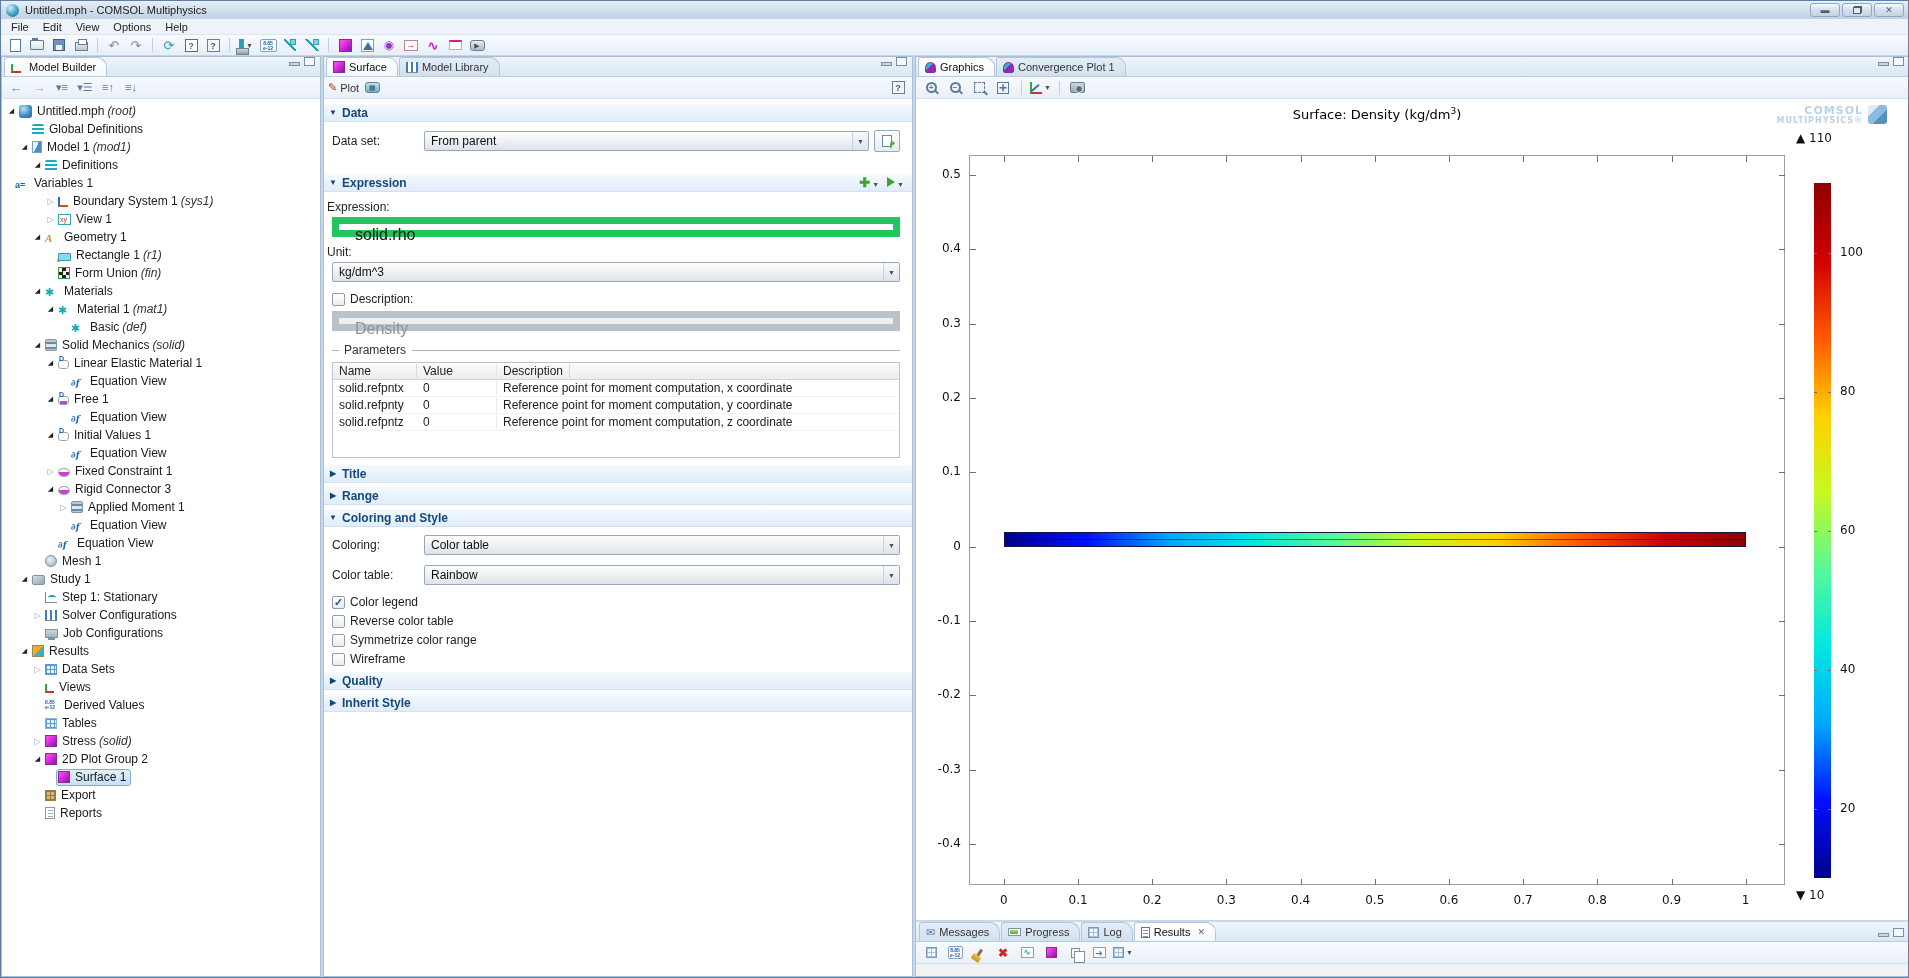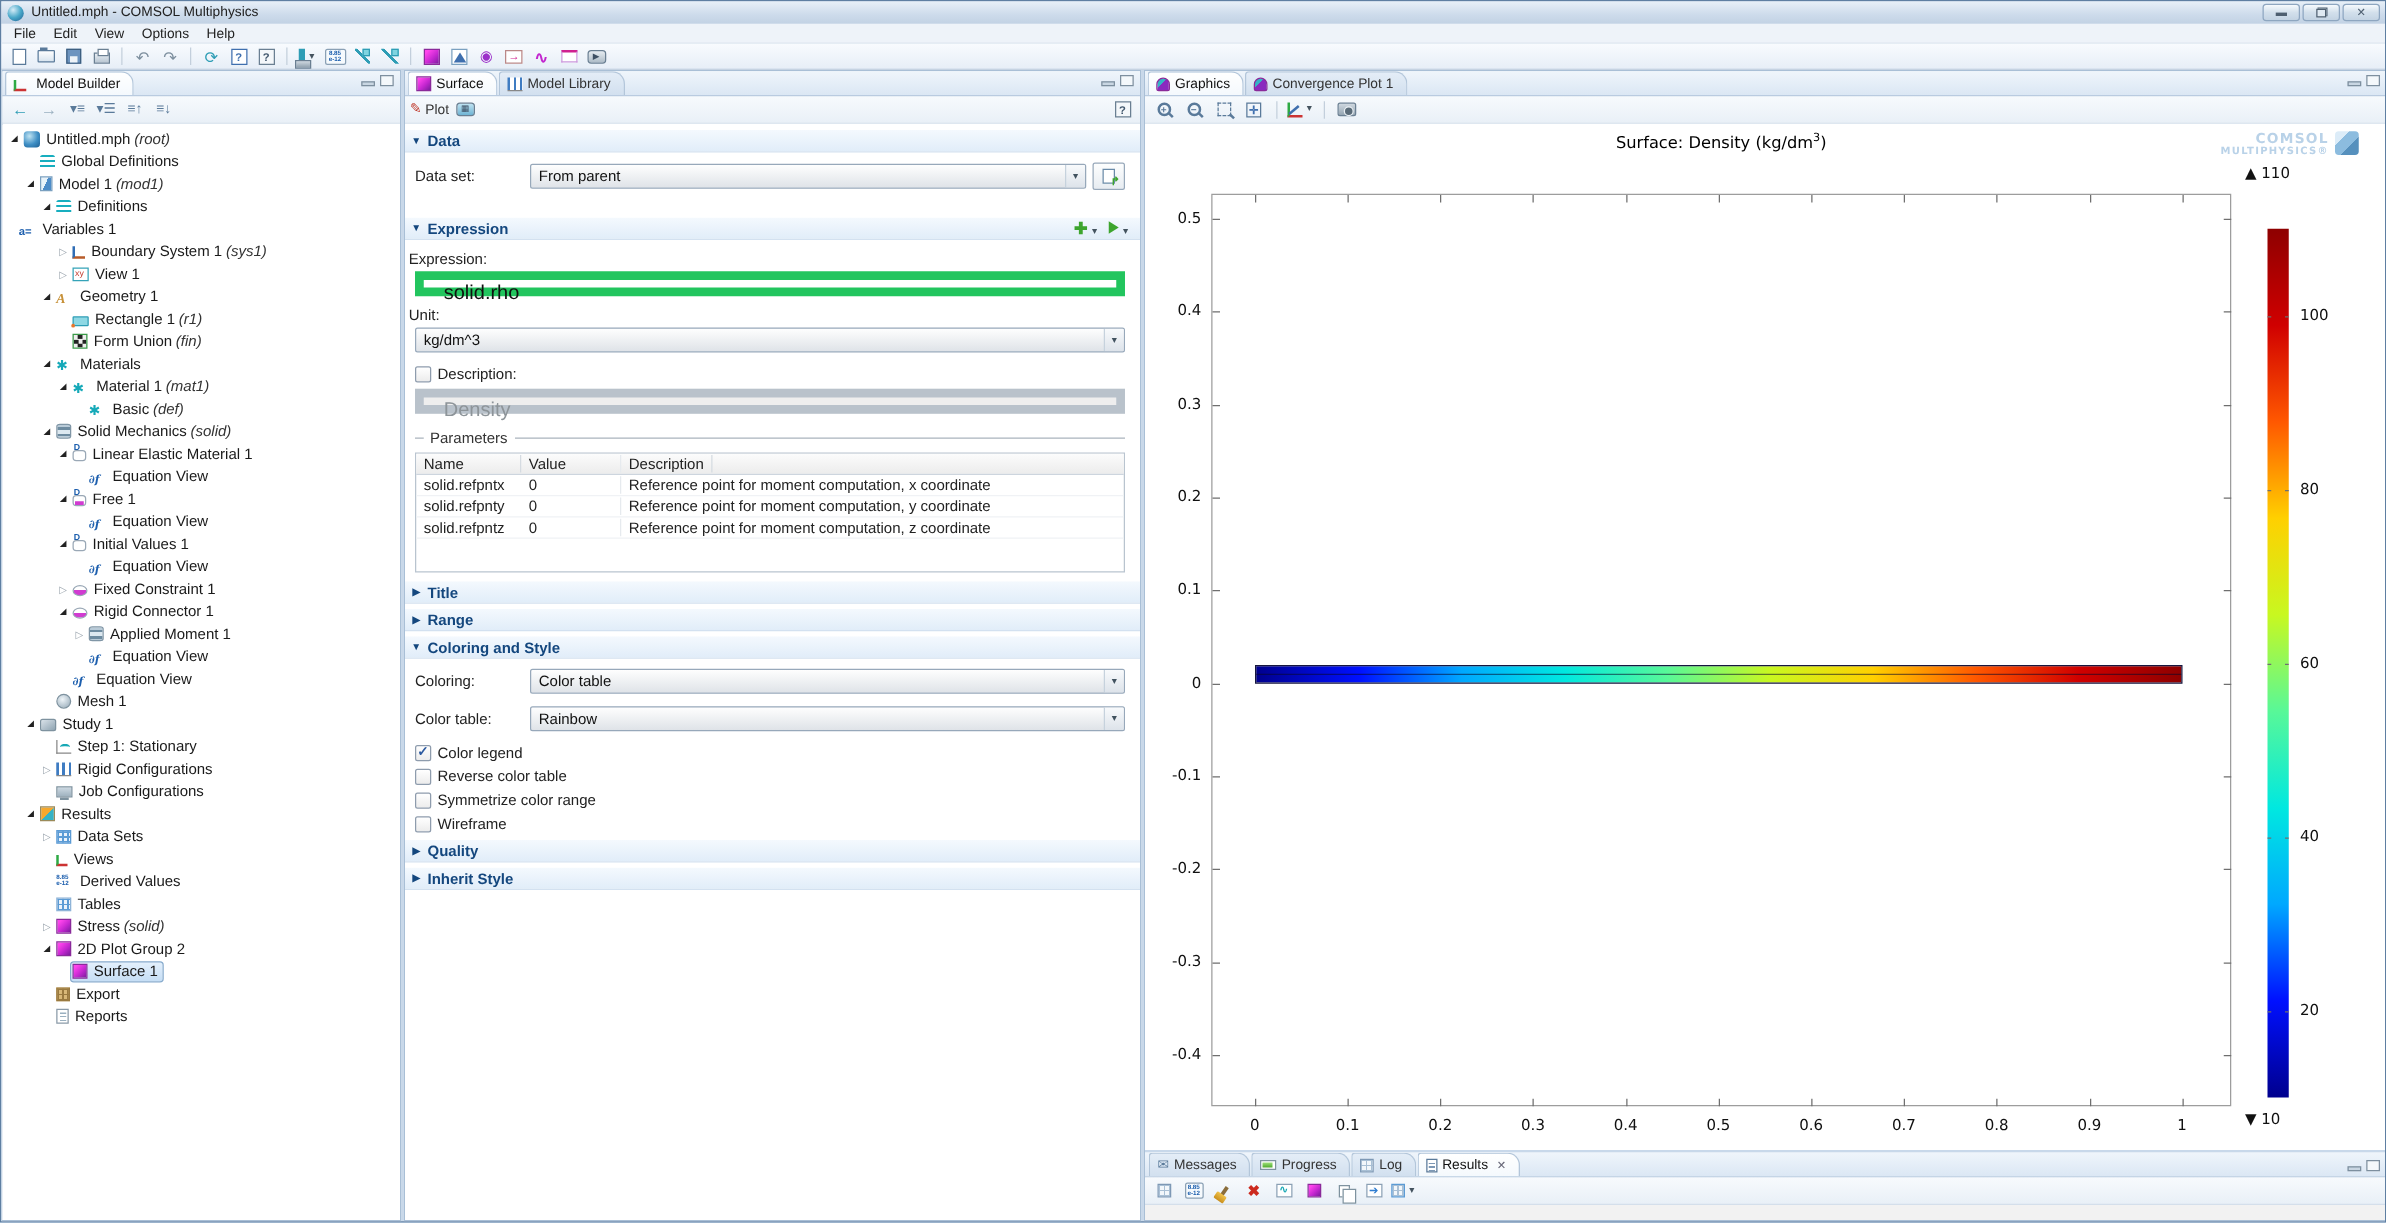--- a/index.html
+++ b/index.html
@@ -54,21 +54,21 @@
   .ic-frame{width:13px;height:10px;background:#fff;border:1px solid #c9d;border-top:2px solid #d02090;}
   .ic-player{width:15px;height:11px;border-radius:3px;background:linear-gradient(#e6ecf1,#aebcc7);border:1px solid #6a7f92;
     color:#3e5064;font-size:7px;line-height:10px;text-align:center;}
   
   .main{position:absolute;left:0;top:55px;right:0;bottom:0;background:#c8d8ea;}
   .panel{position:absolute;top:0;bottom:0;background:#fff;border:1px solid #a9bfd6;}
   #left-panel{left:0;width:320px;}
   #mid-panel{left:322px;width:590px;}
   #right-panel{left:914px;width:995px;}
   .panel-tabs{position:relative;height:20px;background:linear-gradient(#eff5fb,#dbe7f4);border-bottom:1px solid #b9cbe0;
-    display:flex;align-items:center;padding-left:2px;}
+    display:flex;align-items:flex-start;padding-left:2px;}
   .ptab{height:19px;display:flex;align-items:center;gap:4px;padding:0 10px 0 6px;font-size:11px;color:#333;
     border:1px solid #b3c6da;border-bottom:none;border-radius:3px 10px 0 0;background:linear-gradient(#e4edf7,#d2e0ef);margin-right:1px;}
   .ptab.active{background:linear-gradient(#fff,#f4f9fd);color:#111;}
   .panel-minmax{margin-left:auto;display:flex;gap:4px;align-items:center;padding:0 5px 4px 0;}
   .pm{width:11px;height:9px;border:1px solid #7d8f9f;background:#f4f8fb;}
   .pm.min{height:4px;margin-top:5px;border-width:1px;background:#c9d6e2;}
   .subtoolbar{height:22px;background:linear-gradient(#f7fafd,#e9f0f7);border-bottom:1px solid #d4dfeb;
     display:flex;align-items:center;gap:3px;padding:0 4px;font-size:11px;color:#333;}
   
   #tree{position:absolute;top:43px;left:0;right:0;bottom:0;overflow:hidden;background:#fff;padding-top:2px;}
@@ -484,21 +484,21 @@
             <span class="tarr">▷</span>
             <span class="pill">
               <span class="ti i-constraint-node"></span>
               <span class="tlab">Fixed Constraint 1</span>
             </span>
           </div>
           <div class="trow" style="padding-left: 43px;">
             <span class="tarr exp">◢</span>
             <span class="pill">
               <span class="ti i-constraint-node"></span>
-              <span class="tlab">Rigid Connector 1</span>
+              <span class="tlab">Rigid Connector 3</span>
             </span>
           </div>
           <div class="trow" style="padding-left: 56px;">
             <span class="tarr">▷</span>
             <span class="pill">
               <span class="ti i-applied-moment"></span>
               <span class="tlab">Applied Moment 1</span>
             </span>
           </div>
           <div class="trow" style="padding-left: 56px;">
@@ -533,21 +533,21 @@
             <span class="tarr"></span>
             <span class="pill">
               <span class="ti i-stationary-step"></span>
               <span class="tlab">Step 1: Stationary</span>
             </span>
           </div>
           <div class="trow" style="padding-left: 30px;">
             <span class="tarr">▷</span>
             <span class="pill">
               <span class="ti i-solver-configurations"></span>
-              <span class="tlab">Rigid Configurations</span>
+              <span class="tlab">Solver Configurations</span>
             </span>
           </div>
           <div class="trow" style="padding-left: 30px;">
             <span class="tarr"></span>
             <span class="pill">
               <span class="ti i-job-configurations"></span>
               <span class="tlab">Job Configurations</span>
             </span>
           </div>
           <div class="trow" style="padding-left: 17px;">

